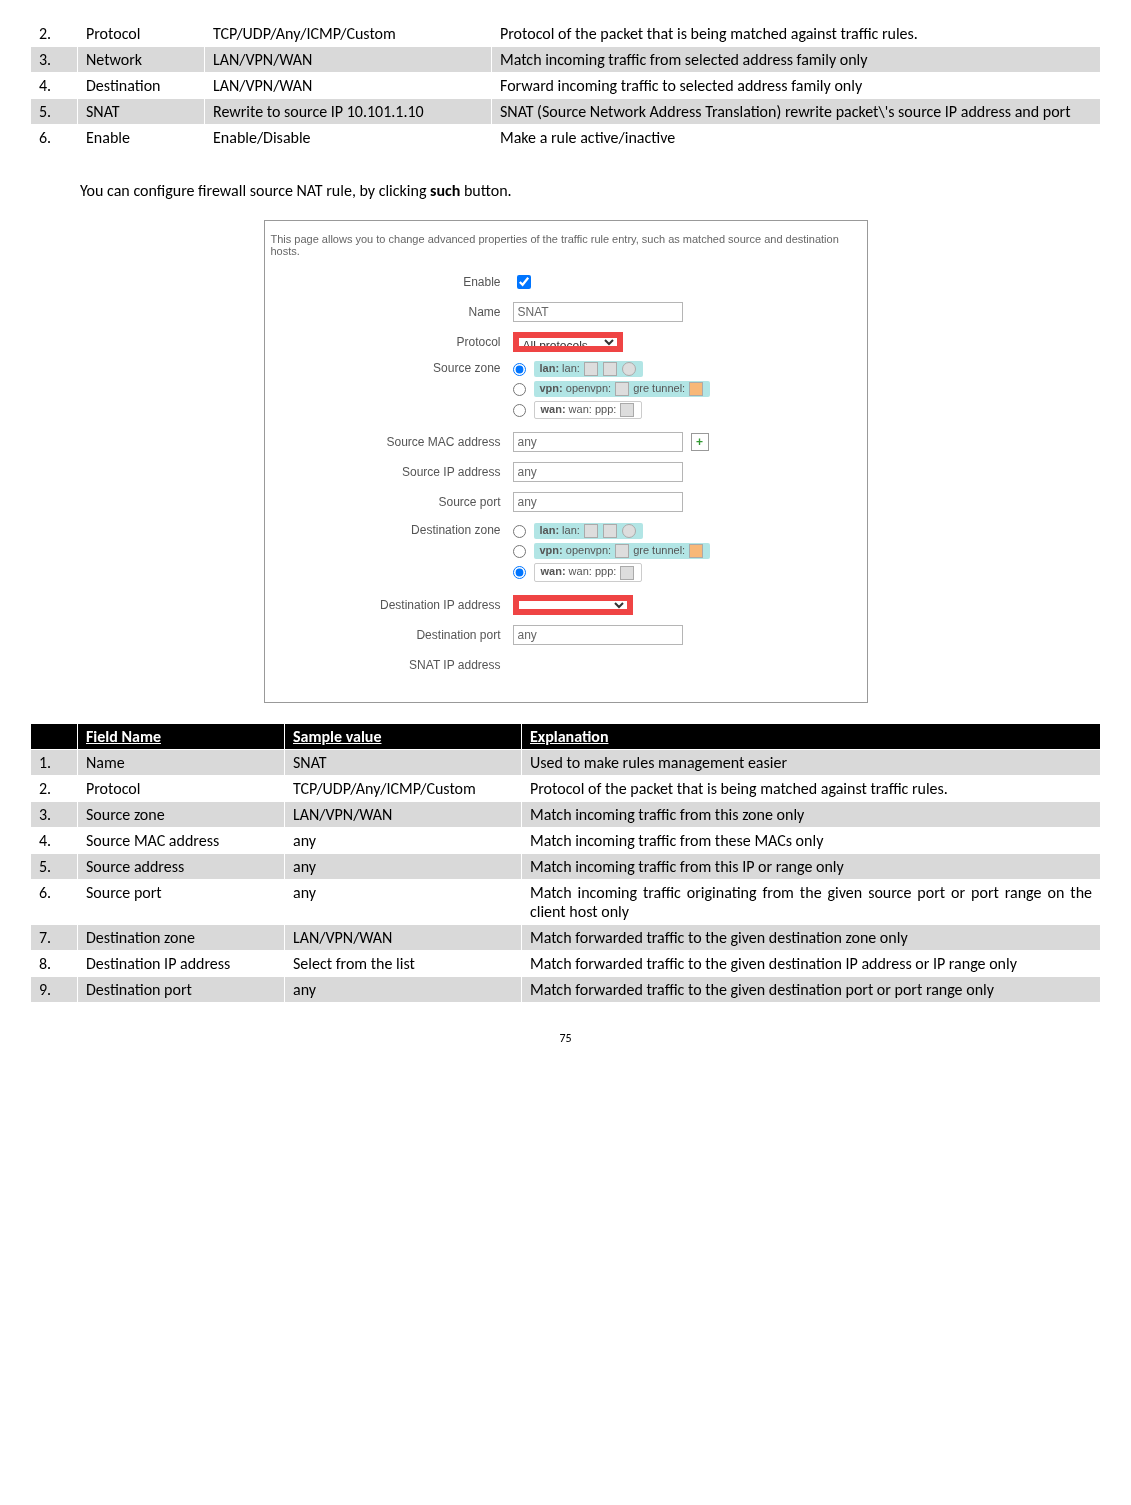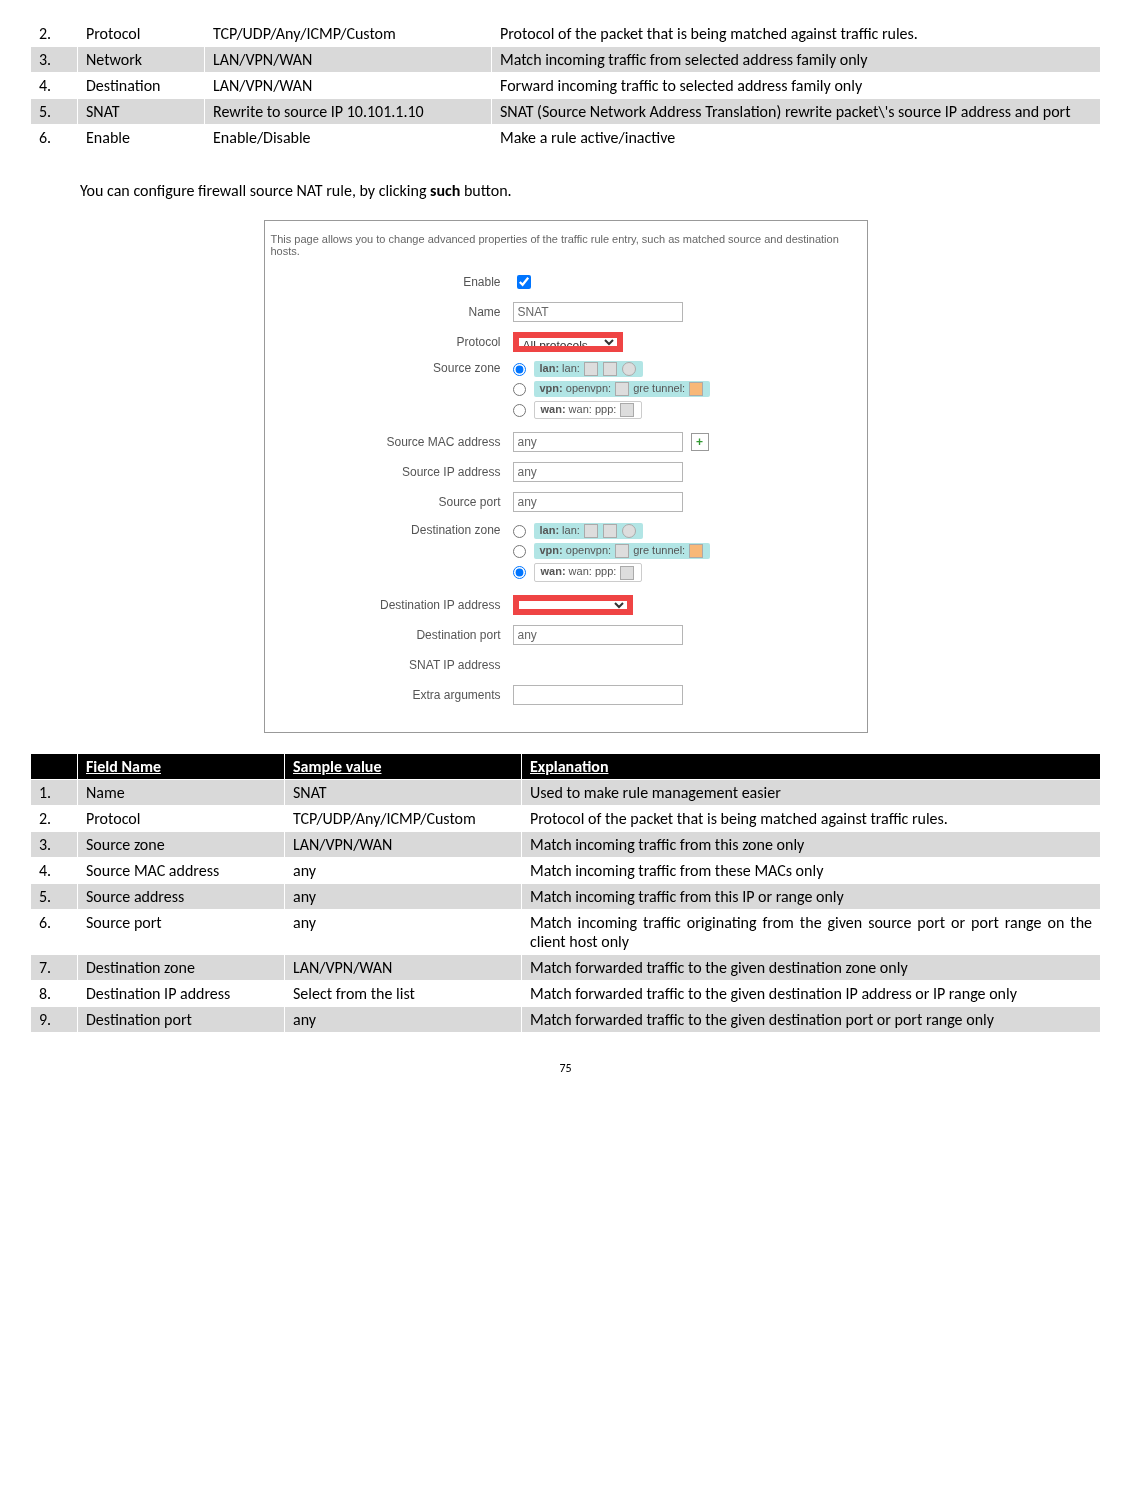--- a/index.html
+++ b/index.html
@@ -179,41 +179,35 @@
   </div>
   <div class="sc-row">
     <div class="sc-label">Destination port</div>
     <div class="sc-field">
         <input class="sc-input" value="any" style="">
       </div>
   </div>
   <div class="sc-row">
     <div class="sc-label">SNAT IP address</div>
   </div>
-  <div class="sc-row">
-    <div class="sc-label">Extra arguments</div>
-    <div class="sc-field">
-        <input class="sc-input" style="">
-      </div>
-  </div>
 </div>
 
 <table>
   <tbody>
       <tr class="header-row">
     <td class="tbl2-col1"></td>
     <td class="tbl2-col2">Field Name</td>
     <td class="tbl2-col3">Sample value</td>
     <td>Explanation</td>
   </tr>
   <tr class="row-gray">
         <td>1.</td>
         <td>Name</td>
         <td>SNAT</td>
-        <td>Used to make rule management easier</td>
+        <td>Used to make rules management easier</td>
       </tr>
   <tr class="row-white">
         <td>2.</td>
         <td>Protocol</td>
         <td>TCP/UDP/Any/ICMP/Custom</td>
         <td class="justify">Protocol of the packet that is being matched against traffic rules.</td>
       </tr>
   <tr class="row-gray">
         <td>3.</td>
         <td>Source zone</td>

